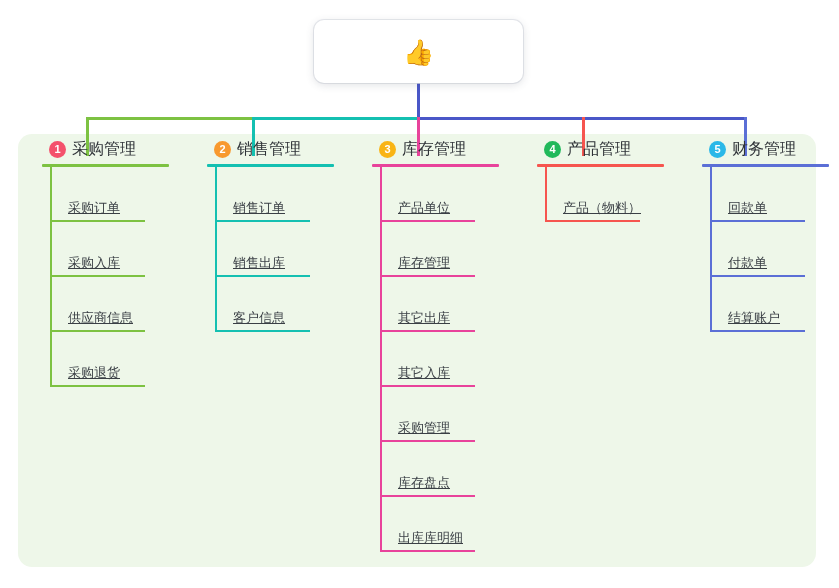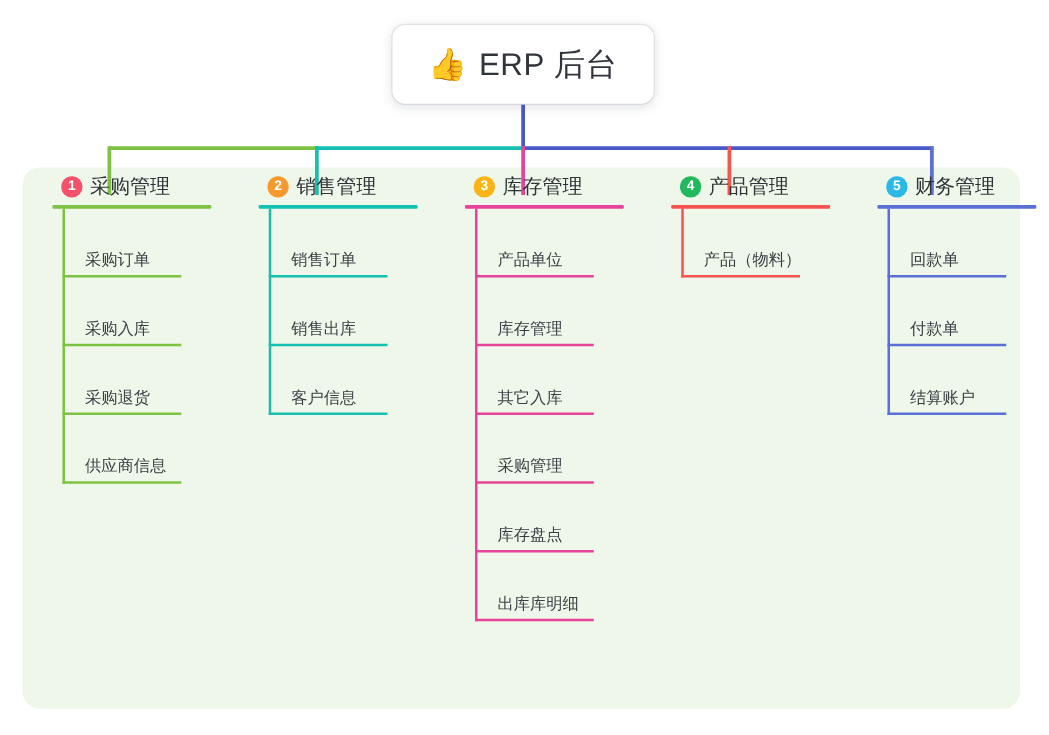--- a/index.html
+++ b/index.html
@@ -146,20 +146,21 @@
     box-sizing: border-box;
     display: flex;
     align-items: flex-end;
   }
   .leaf-label {
     font-size: 13px;
     color: #3a3f45;
     white-space: nowrap;
     padding-bottom: 5px;
     padding-left: 5px;
+    text-decoration: underline;
   }
   .leaf-rule {
     position: absolute;
     left: 0;
     bottom: 0;
     height: 2px;
     width: 95px;
   }
 </style>
 </head>
@@ -179,21 +180,20 @@
 
     <line x1="87.5" y1="117" x2="87.5" y2="156" stroke="#7dc242" stroke-width="3"></line>
     <line x1="253.5" y1="117" x2="253.5" y2="156" stroke="#14c0b1" stroke-width="3"></line>
     <line x1="418.5" y1="117" x2="418.5" y2="156" stroke="#e8439b" stroke-width="3"></line>
     <line x1="583.5" y1="117" x2="583.5" y2="156" stroke="#f6554f" stroke-width="3"></line>
     <line x1="745.5" y1="117" x2="745.5" y2="156" stroke="#5b6fd6" stroke-width="3"></line>
   </svg>
 
   <div class="root-card">
     <span class="root-emoji">👍</span>
-    <span class="root-title">ERP 后台</span>
   </div>
 
   <div class="columns">
 
     <div class="column col-0">
       <div class="col-header">
         <span class="badge" style="background: rgb(244, 81, 108);">1</span>
         <span class="col-title">采购管理</span>
       </div>
       <div class="col-rule" style="background: rgb(125, 194, 66);"></div>
@@ -201,27 +201,27 @@
         <div class="spine" style="background: rgb(125, 194, 66);"></div>
         <div class="leaf">
           <span class="leaf-label">采购订单</span>
           <div class="leaf-rule" style="background: rgb(125, 194, 66);"></div>
         </div>
         <div class="leaf">
           <span class="leaf-label">采购入库</span>
           <div class="leaf-rule" style="background: rgb(125, 194, 66);"></div>
         </div>
         <div class="leaf">
+          <span class="leaf-label">供应商信息</span>
+          <div class="leaf-rule" style="background: rgb(125, 194, 66);"></div>
+        </div>
+        <div class="leaf">
           <span class="leaf-label">采购退货</span>
           <div class="leaf-rule" style="background: rgb(125, 194, 66);"></div>
         </div>
-        <div class="leaf">
-          <span class="leaf-label">供应商信息</span>
-          <div class="leaf-rule" style="background: rgb(125, 194, 66);"></div>
-        </div>
       </div>
     </div>
 
     <div class="column col-1">
       <div class="col-header">
         <span class="badge" style="background: rgb(248, 153, 46);">2</span>
         <span class="col-title">销售管理</span>
       </div>
       <div class="col-rule" style="background: rgb(20, 192, 177);"></div>
       <div class="col-items">
@@ -251,20 +251,24 @@
         <div class="spine" style="background: rgb(232, 67, 155);"></div>
         <div class="leaf">
           <span class="leaf-label">产品单位</span>
           <div class="leaf-rule" style="background: rgb(232, 67, 155);"></div>
         </div>
         <div class="leaf">
           <span class="leaf-label">库存管理</span>
           <div class="leaf-rule" style="background: rgb(232, 67, 155);"></div>
         </div>
         <div class="leaf">
+          <span class="leaf-label">其它出库</span>
+          <div class="leaf-rule" style="background: rgb(232, 67, 155);"></div>
+        </div>
+        <div class="leaf">
           <span class="leaf-label">其它入库</span>
           <div class="leaf-rule" style="background: rgb(232, 67, 155);"></div>
         </div>
         <div class="leaf">
           <span class="leaf-label">采购管理</span>
           <div class="leaf-rule" style="background: rgb(232, 67, 155);"></div>
         </div>
         <div class="leaf">
           <span class="leaf-label">库存盘点</span>
           <div class="leaf-rule" style="background: rgb(232, 67, 155);"></div>

